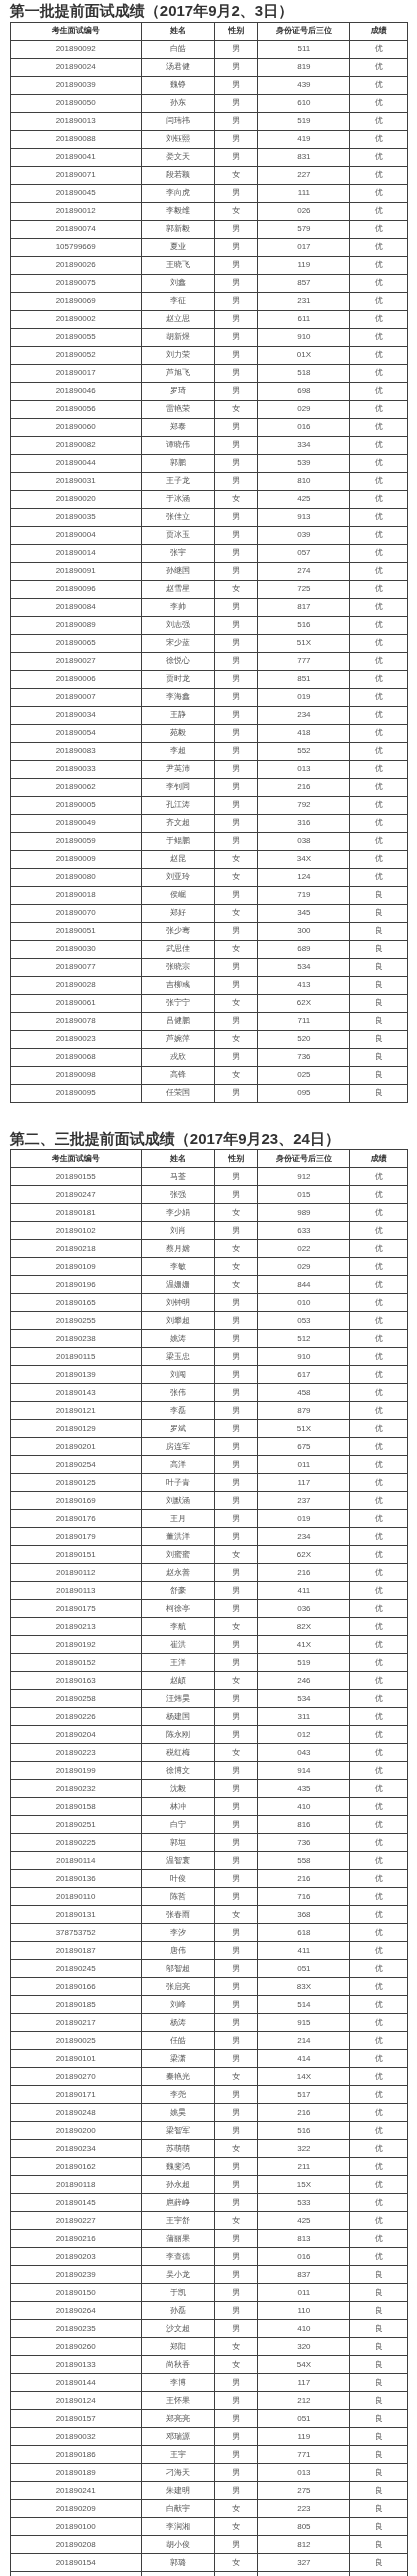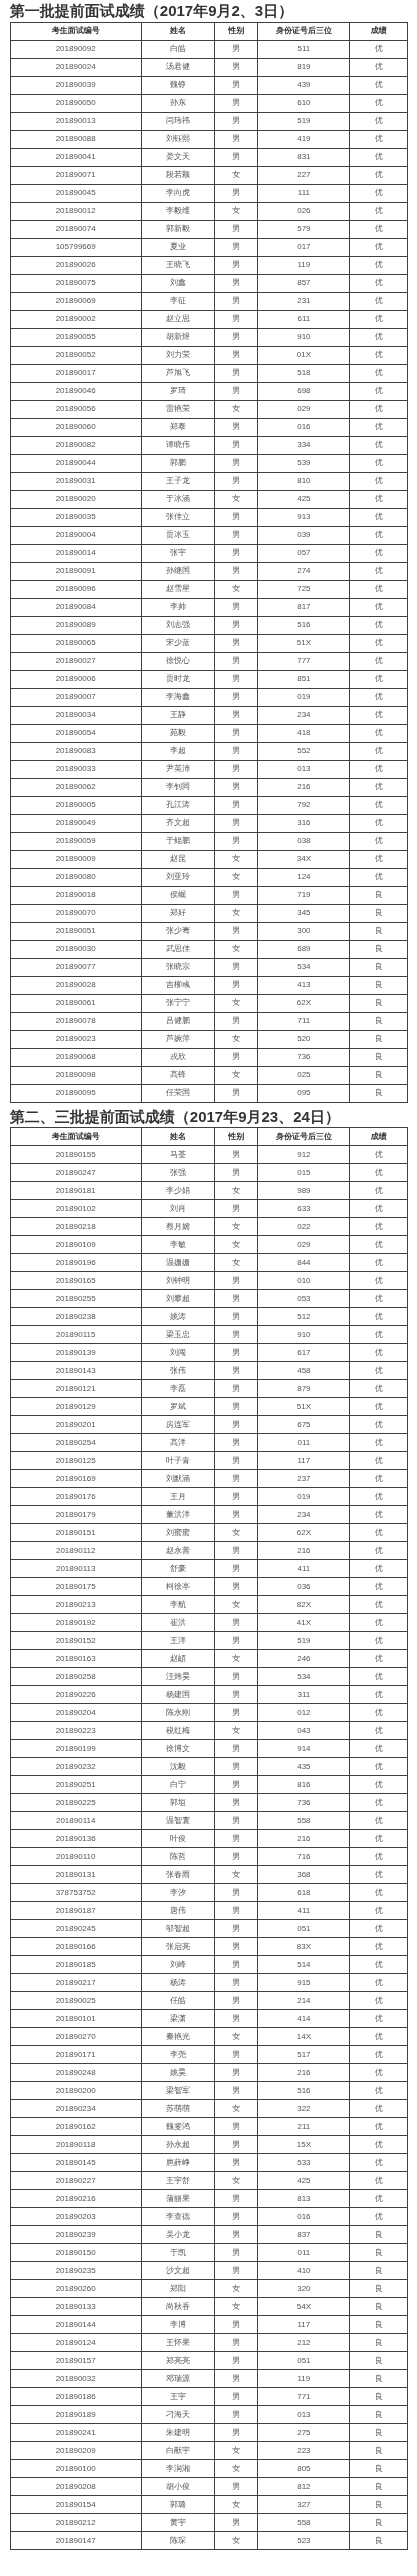--- a/index.html
+++ b/index.html
@@ -14,21 +14,21 @@
     padding: 3.7px 8.6px 7.4px 9.8px;
   }
   .section-title {
     font-size: 15px;
     font-weight: bold;
     color: #333333;
     margin: 0 0 4.9px 0;
     line-height: 13px;
   }
   .section + .section .section-title {
-    margin-top: 7px;
+    margin-top: 29px;
   }
   table.results {
     width: 100%;
     border-collapse: collapse;
     table-layout: fixed;
   }
   table.results th,
   table.results td {
     border: 0.6px solid #3f3f3f;
     height: 17px;
@@ -756,20 +756,27 @@
             <td>优</td>
           </tr>
           <tr>
             <td>201890232</td>
             <td>沈毅</td>
             <td>男</td>
             <td>435</td>
             <td>优</td>
           </tr>
           <tr>
+            <td>201890158</td>
+            <td>林冲</td>
+            <td>男</td>
+            <td>410</td>
+            <td>优</td>
+          </tr>
+          <tr>
             <td>201890251</td>
             <td>白宁</td>
             <td>男</td>
             <td>816</td>
             <td>优</td>
           </tr>
           <tr>
             <td>201890225</td>
             <td>郭垣</td>
             <td>男</td>
@@ -942,20 +949,27 @@
             <td>吴小龙</td>
             <td>男</td>
             <td>837</td>
             <td>良</td>
           </tr>
           <tr>
             <td>201890150</td>
             <td>于凯</td>
             <td>男</td>
             <td>011</td>
+            <td>良</td>
+          </tr>
+          <tr>
+            <td>201890264</td>
+            <td>孙磊</td>
+            <td>男</td>
+            <td>110</td>
             <td>良</td>
           </tr>
           <tr>
             <td>201890235</td>
             <td>沙文超</td>
             <td>男</td>
             <td>410</td>
             <td>良</td>
           </tr>
           <tr>

